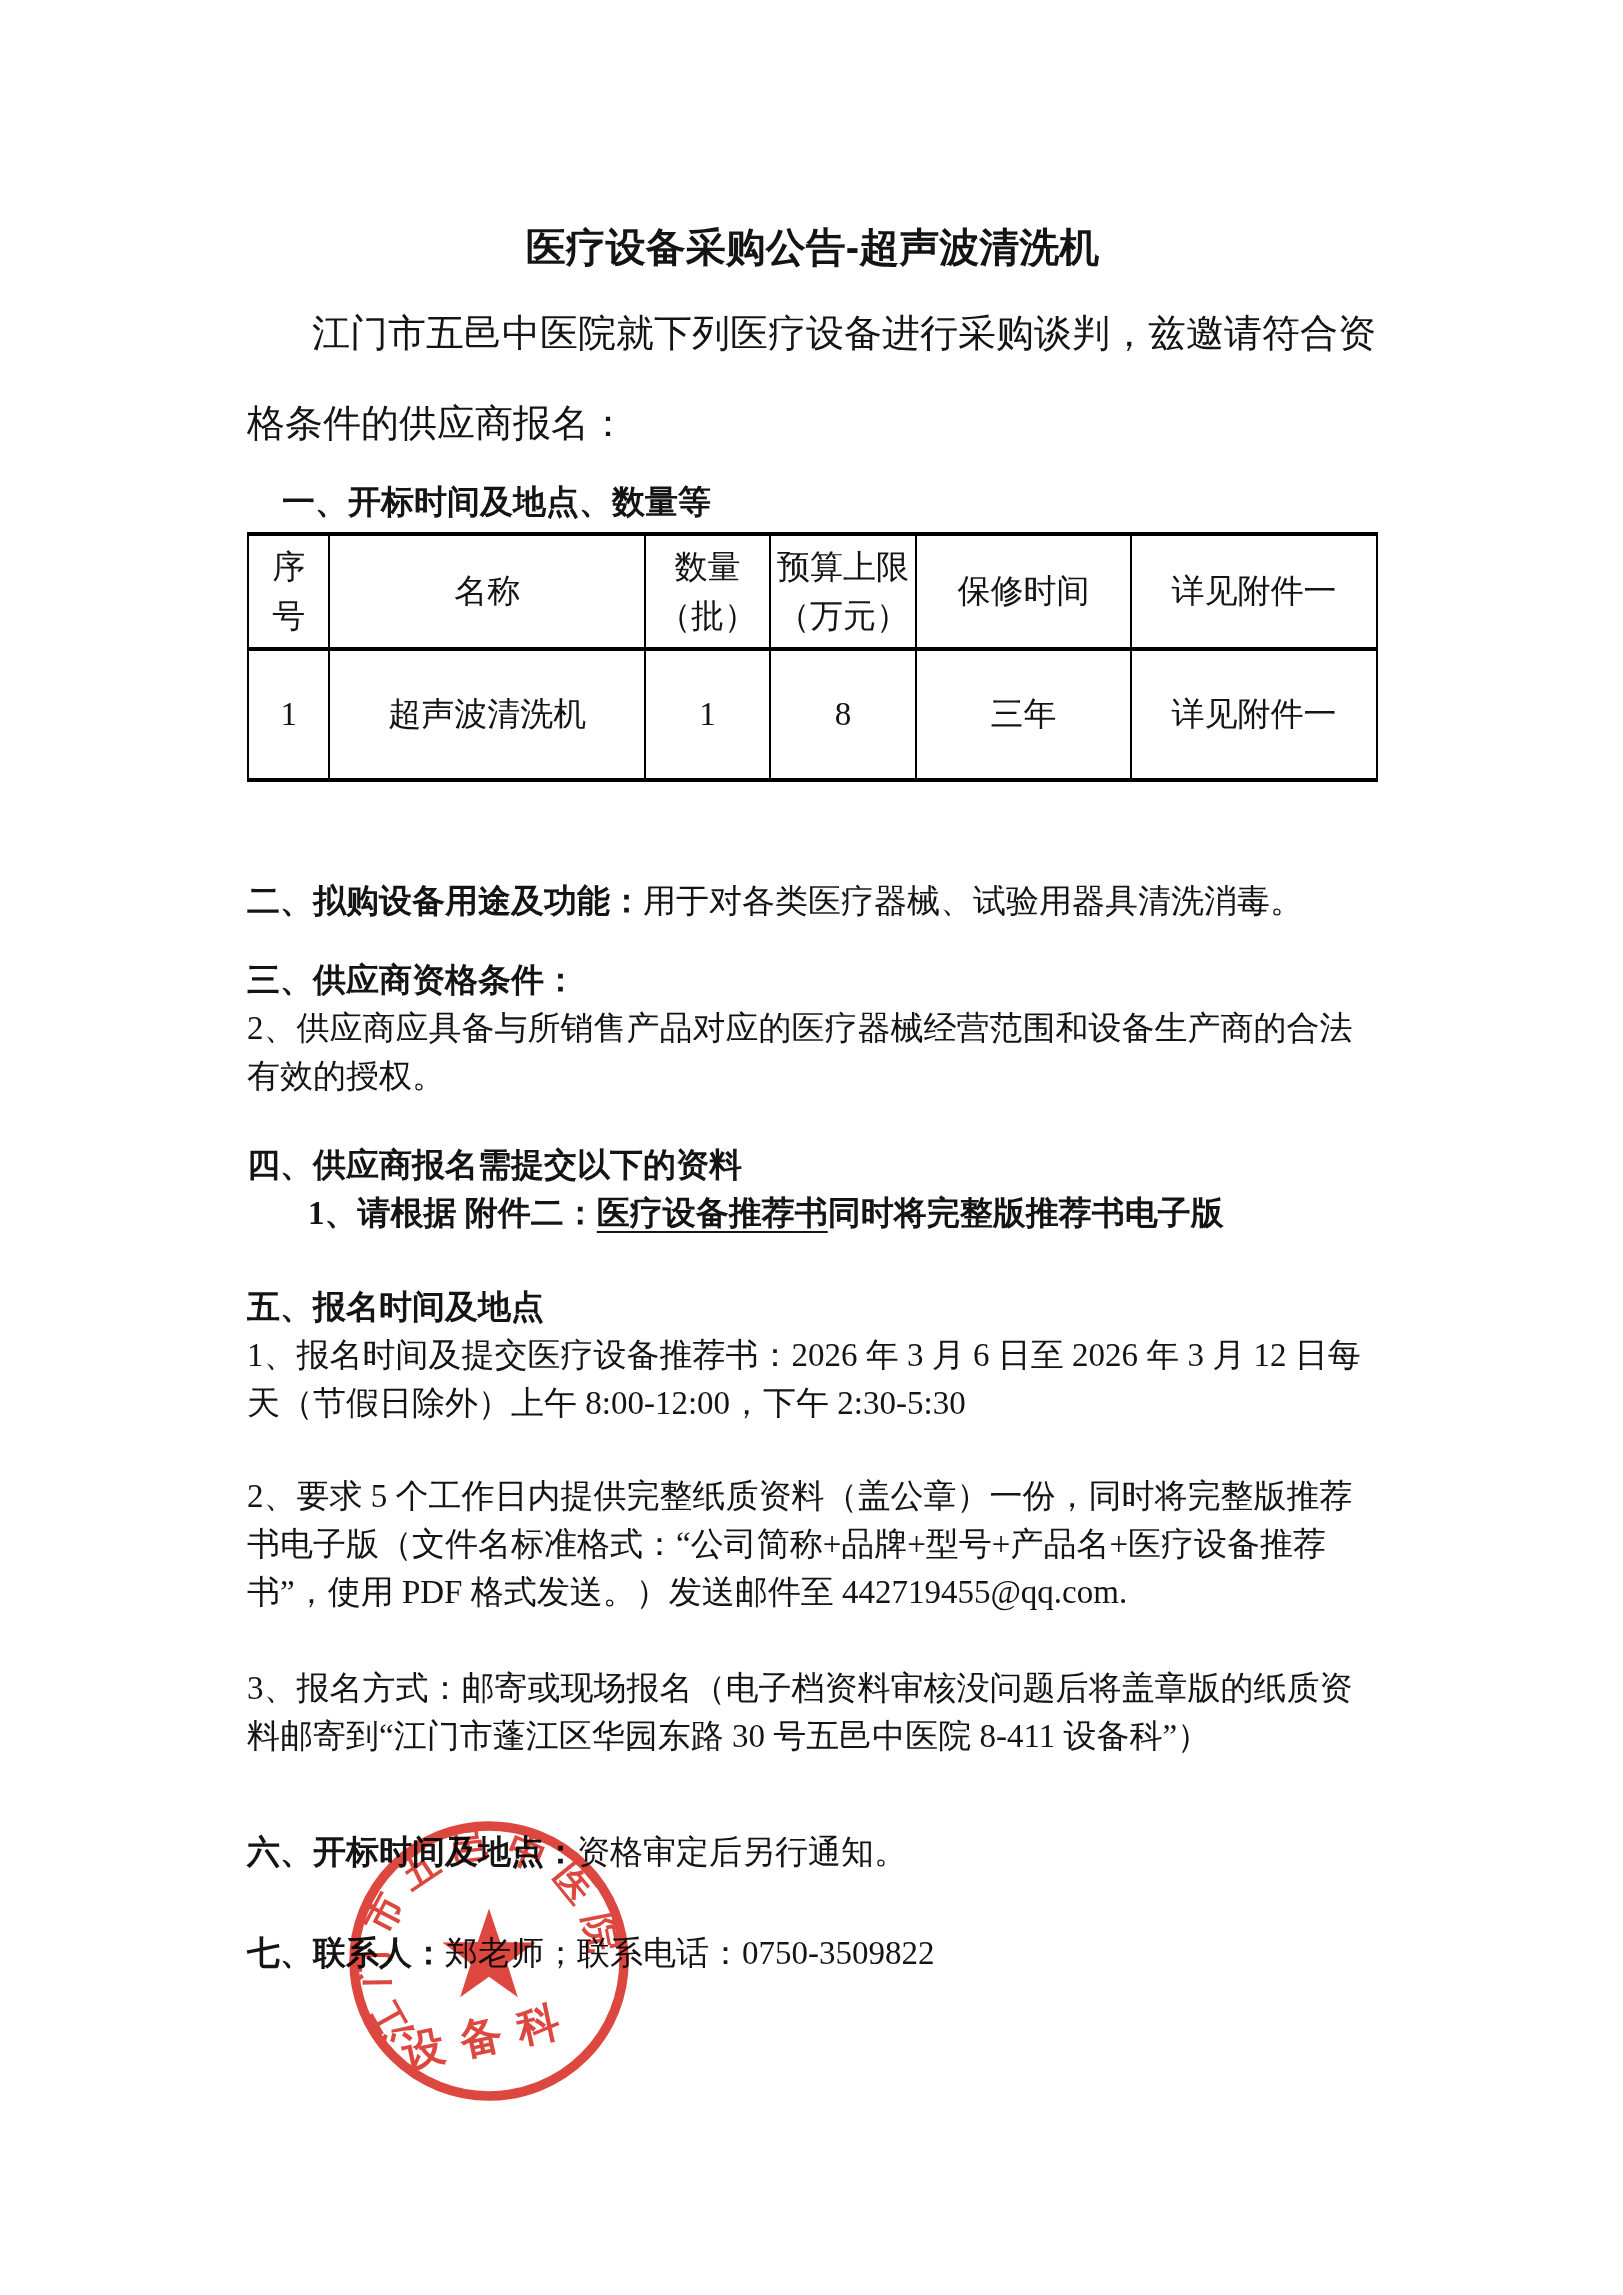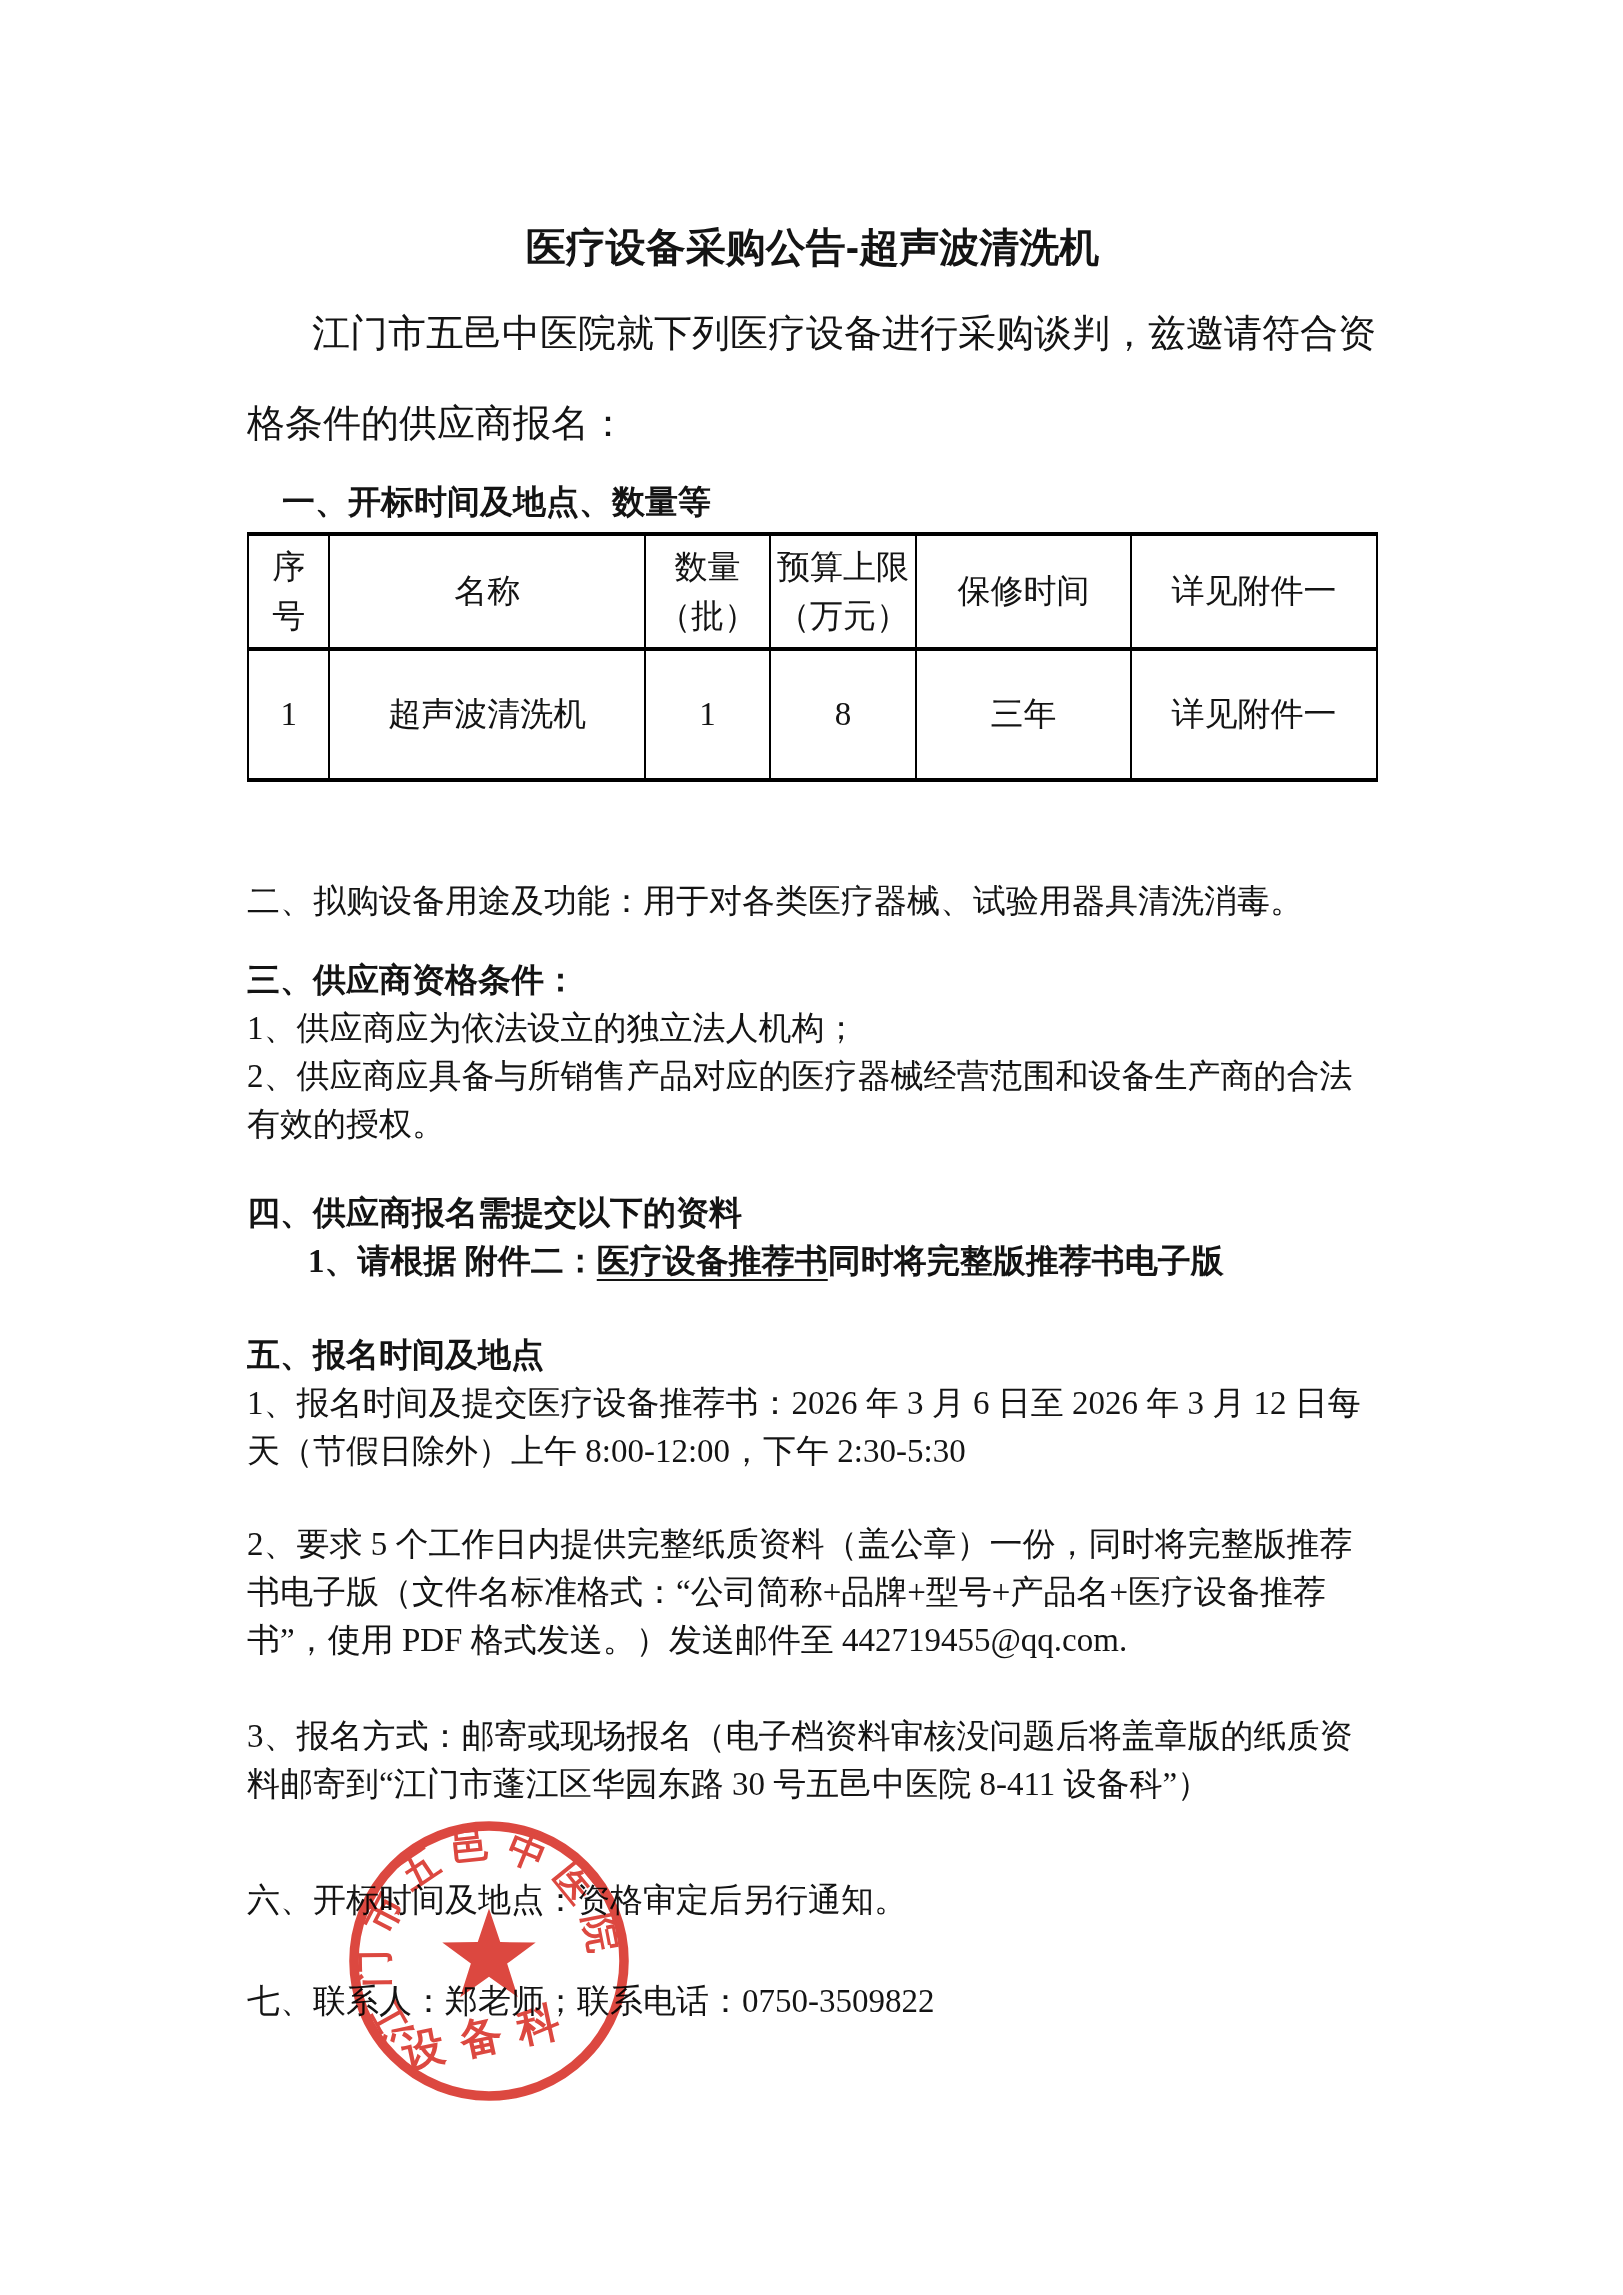--- a/index.html
+++ b/index.html
@@ -28,21 +28,21 @@
     font-size: 38px;
     line-height: 90px;
     text-indent: 65px;
     margin: 0;
   }
   .para {
     font-size: 33px;
     line-height: 48px;
     margin: 0;
   }
-  .bold { font-weight: normal; }
+  .bold { font-weight: bold; }
   .h-sec1 { margin: 9.5px 0 6.8px 0; padding-left: 35px; font-weight: bold; }
   .p-sec2 { margin-top: 95px; }
   .h-sec3 { margin-top: 31px; font-weight: bold; }
   .h-sec4 { margin-top: 41px; font-weight: bold; }
   .p-sec4 { padding-left: 61px; font-weight: bold; }
   .h-sec5 { margin-top: 46px; font-weight: bold; }
   .p-sec5b { margin-top: 45px; }
   .p-sec5c { margin-top: 48px; }
   .p-sec6 { margin-top: 68px; }
   .p-sec7 { margin-top: 53px; }
@@ -133,21 +133,20 @@
         <td>8</td>
         <td>三年</td>
         <td>详见附件一</td>
       </tr>
     </tbody>
   </table>
 
   <p class="para p-sec2"><span class="bold">二、拟购设备用途及功能：</span><span>用于对各类医疗器械、试验用器具清洗消毒。</span></p>
 
   <p class="para h-sec3">三、供应商资格条件：</p>
-  <p class="para">1、供应商应为依法设立的独立法人机构；</p>
   <p class="para">2、供应商应具备与所销售产品对应的医疗器械经营范围和设备生产商的合法有效的授权。</p>
 
   <p class="para h-sec4">四、供应商报名需提交以下的资料</p>
   <p class="para p-sec4"><span>1、请根据 附件二：</span><span class="u-line">医疗设备推荐书</span><span>同时将完整版推荐书电子版</span></p>
 
   <p class="para h-sec5">五、报名时间及地点</p>
   <p class="para">1、报名时间及提交医疗设备推荐书：2026 年 3 月 6 日至 2026 年 3 月 12 日每天（节假日除外）上午 8:00-12:00，下午 2:30-5:30</p>
   <p class="para p-sec5b">2、要求 5 个工作日内提供完整纸质资料（盖公章）一份，同时将完整版推荐书电子版（文件名标准格式：“公司简称+品牌+型号+产品名+医疗设备推荐书”，使用 PDF 格式发送。）发送邮件至 442719455@qq.com.</p>
   <p class="para p-sec5c">3、报名方式：邮寄或现场报名（电子档资料审核没问题后将盖章版的纸质资料邮寄到“江门市蓬江区华园东路 30 号五邑中医院 8-411 设备科”）</p>
 

